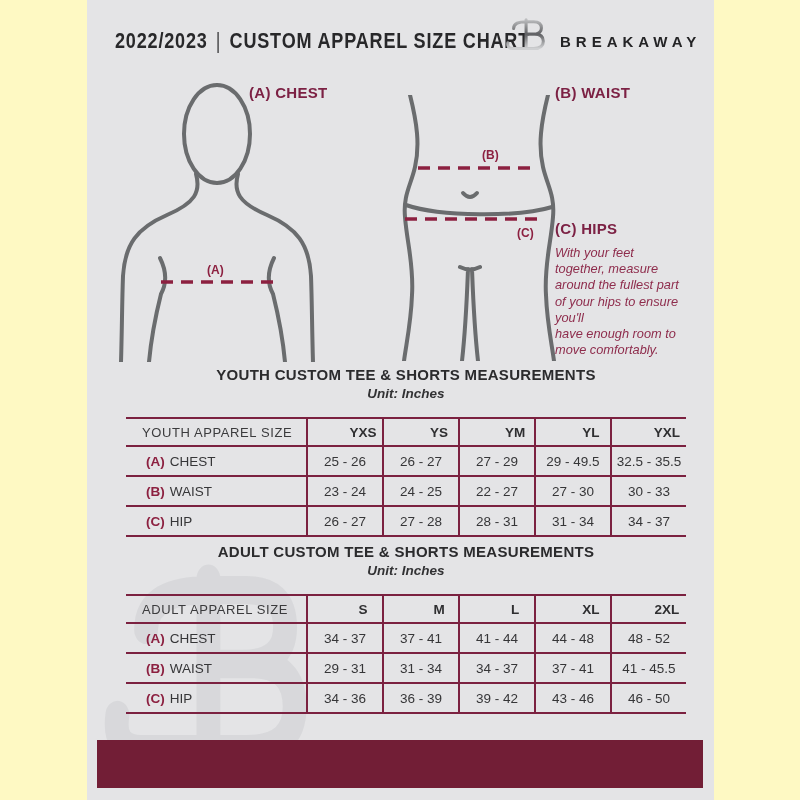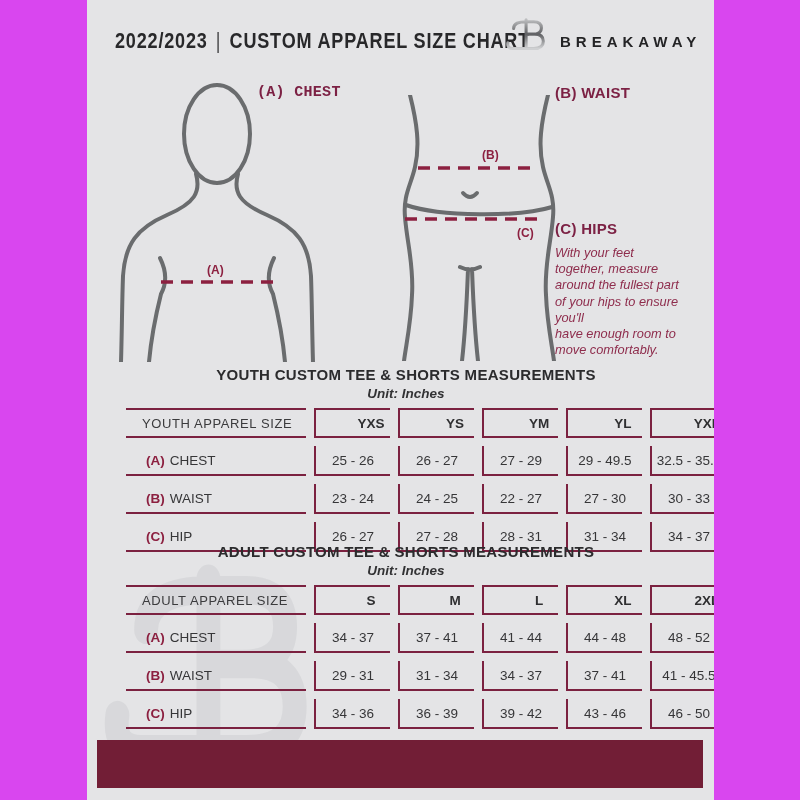--- a/index.html
+++ b/index.html
@@ -1,52 +1,52 @@
 <!DOCTYPE html>
 <html><head>
 <meta charset="utf-8">
 <style>
   html,body{margin:0;padding:0;background:#000;}
-  .stage{position:relative;width:800px;height:800px;background:#d946ef;overflow:hidden;
+  .stage{position:relative;width:800px;height:800px;background:#fef9c3;overflow:hidden;
          font-family:"Liberation Sans", sans-serif;}
   .page{position:absolute;left:87px;top:0;width:627px;height:800px;background:#e4e4e6;overflow:hidden;}
 
   
   .hdr-text{position:absolute;left:28px;top:28px;white-space:nowrap;font-weight:700;
             font-size:22px;letter-spacing:1px;color:#28282a;
             transform:scaleX(0.82);transform-origin:left center;}
   .hdr-text .pipe{font-weight:400;color:#4a4a4c;padding:0 10px;}
   .logo{position:absolute;left:418px;top:14px;}
   .brand{position:absolute;left:473px;top:33px;font-size:15px;font-weight:700;
          letter-spacing:5px;color:#242426;}
 
   
   .guide{position:absolute;z-index:1;}
   .guide h3{margin:0 0 8px 0;font-size:15px;font-weight:700;color:#7c2144;letter-spacing:0.3px;}
   .guide p{margin:0;font-size:12.8px;font-style:italic;line-height:16.2px;color:#8e2c4c;
            white-space:pre-line;}
-  .g-chest{left:170px;top:84px;width:150px;font-family:Liberation Mono, monospace;}
+  .g-chest{left:162px;top:84px;width:150px;}
   .g-waist{left:468px;top:84px;width:152px;}
   .g-hips{left:468px;top:220px;width:152px;}
 
   .fig{position:absolute;z-index:1;}
   .fig-upper{left:30px;top:78px;}
   .fig-lower{left:303px;top:95px;}
   .fig path,.fig ellipse{fill:none;stroke:#6a6c6e;stroke-width:4;stroke-linecap:round;}
   .fig .dash{stroke:#8c2040;stroke-width:3.4;stroke-dasharray:12 8;stroke-linecap:butt;}
   .fig text{font-family:"Liberation Sans",sans-serif;font-size:12px;font-weight:700;fill:#8c2040;}
 
   
   .section{position:absolute;left:39px;width:560px;z-index:1;}
   .sec-youth{top:366px;}
   .sec-adult{top:543px;}
   .sec-title{text-align:center;font-size:15px;font-weight:700;color:#2b2b2d;letter-spacing:0.3px;}
   .sec-unit{text-align:center;font-size:13.5px;font-style:italic;font-weight:700;color:#323234;
             margin-top:3px;}
-  .table{display:grid;grid-template-columns:180px repeat(5,76px);grid-auto-rows:30px;margin-top:7px;gap:8px;}
+  .table{display:grid;grid-template-columns:180px repeat(5,76px);grid-auto-rows:30px;margin-top:16px;}
   .cell{display:flex;align-items:center;border-bottom:2px solid #7b2140;
         font-size:13.5px;color:#363638;}
   .cell.top{border-top:2px solid #7b2140;}
   .cell.vline{border-left:2px solid #7b2140;}
   .cell.center{justify-content:center;}
   .corner{padding-left:16px;letter-spacing:0.6px;font-size:13px;color:#3b3b3d;}
   .szh{font-weight:700;color:#2f2f31;padding-left:36px;}
   .rowlabel{padding-left:20px;}
   .rowlabel .key{font-weight:700;color:#8c2040;margin-right:5px;}
 

